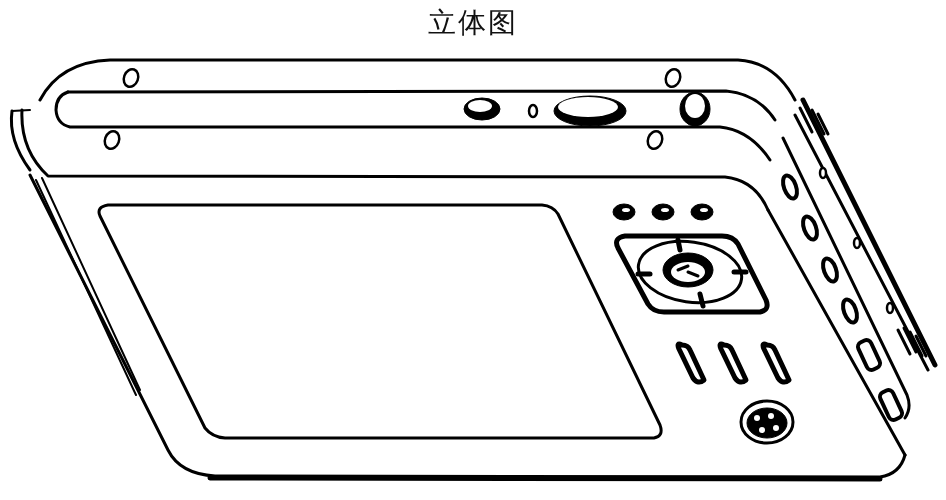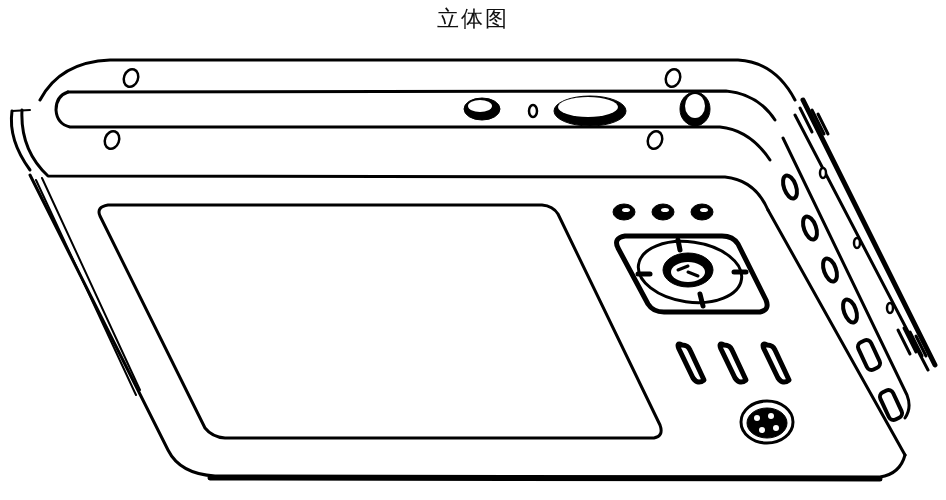--- a/index.html
+++ b/index.html
@@ -1,19 +1,19 @@
 <!DOCTYPE html>
 <html><head>
   <meta charset="utf-8">
   <style>
     html, body { margin: 0; padding: 0; background: #ffffff; }
     body { width: 946px; height: 500px; position: relative; overflow: hidden; font-family: "DejaVu Serif", serif; }
     .caption {
       position: absolute; left: 0; top: 4px; width: 946px; text-align: center;
-      font-family: Liberation Mono, monospace; font-size: 22px; color: #111111;
+      font-family: Liberation Mono, monospace; font-size: 28px; color: #111111;
       letter-spacing: 2px;
     }
     svg.drawing { position: absolute; left: 0; top: 0; }
     .ln { fill: none; stroke: #000; stroke-width: 3; stroke-linejoin: round; stroke-linecap: round; }
     .thin { fill: none; stroke: #000; stroke-width: 2; stroke-linejoin: round; stroke-linecap: round; }
     .heavy { fill: none; stroke: #000; stroke-width: 5; stroke-linejoin: round; stroke-linecap: round; }
     .fillb { fill: #000; stroke: #000; }
     .hole { fill: #fff; stroke: #000; stroke-width: 2.5; }
   </style>
 </head>

